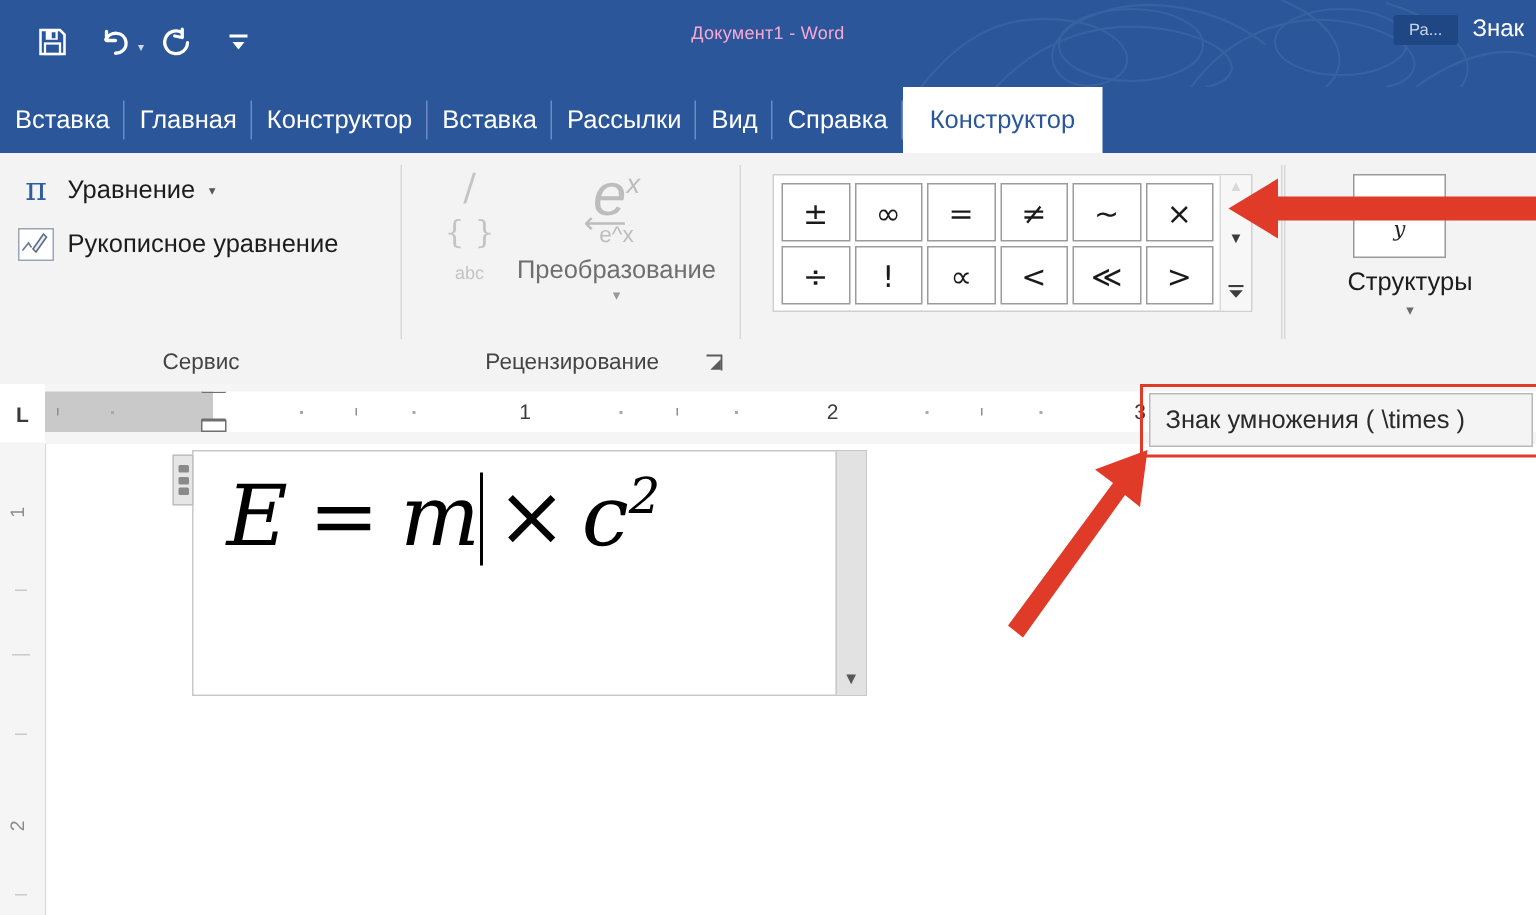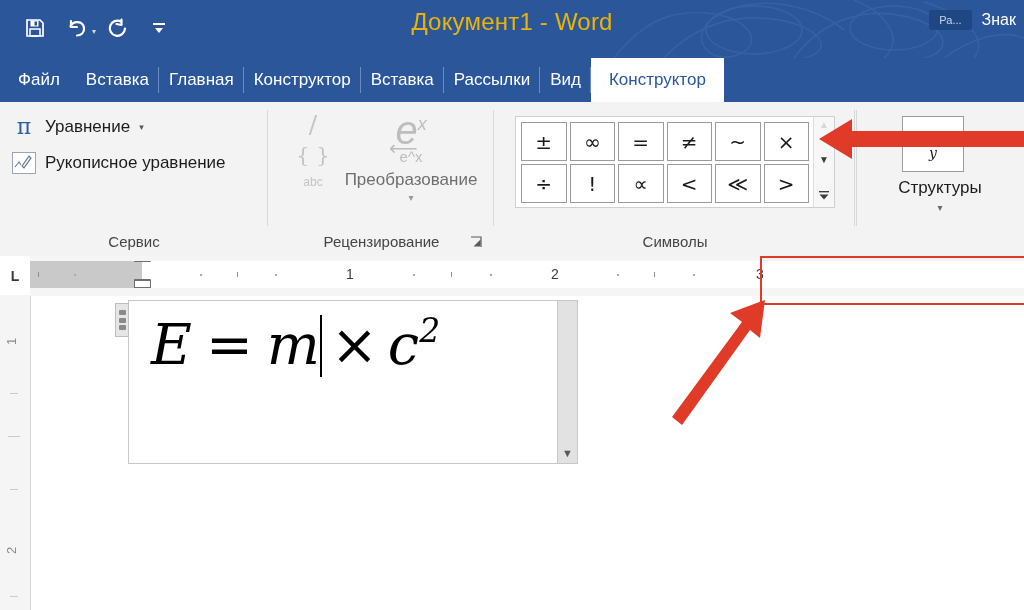--- a/index.html
+++ b/index.html
@@ -21,21 +21,21 @@
   .qat-btn{
     width:42px;height:36px;display:flex;align-items:center;justify-content:center;
     color:#fff;position:relative;
   }
   .qat-caret{
     font-size:8px;color:#cfd9ea;margin-left:-6px;margin-top:6px;
   }
   .title-text{
     position:absolute;left:0;top:0;width:1024px;height:44px;
     display:flex;align-items:center;justify-content:center;
-    color:#eab308;font-size:24px;letter-spacing:.2px;
+    color:#f9a8d4;font-size:12px;letter-spacing:.2px;
     pointer-events:none;
   }
   .acct{
     position:absolute;right:8px;top:10px;display:flex;align-items:center;gap:10px;
   }
   .share-pill{
     background:#1f4784;color:#c9d6ea;font-size:11px;
     padding:4px 10px;border-radius:2px;
   }
   .acct-name{color:#ffffff;font-size:16px;}
@@ -313,23 +313,20 @@
 
     <div class="title-text">Документ1  -  Word</div>
 
     <div class="acct">
       <div class="share-pill">Ра...</div>
       <div class="acct-name">Знак</div>
     </div>
   </div>
 
   <div class="tabstrip">
-    <div class="tab file">
-        <span>Файл</span>
-      </div>
     <div class="tab">
         <span>Вставка</span>
         <i class="sep"></i>
       </div>
     <div class="tab">
         <span>Главная</span>
         <i class="sep"></i>
       </div>
     <div class="tab">
         <span>Конструктор</span>
@@ -338,20 +335,24 @@
     <div class="tab">
         <span>Вставка</span>
         <i class="sep"></i>
       </div>
     <div class="tab">
         <span>Рассылки</span>
         <i class="sep"></i>
       </div>
     <div class="tab">
         <span>Вид</span>
+        <i class="sep"></i>
+      </div>
+    <div class="tab">
+        <span>Справка</span>
         <i class="sep"></i>
       </div>
     <div class="tab active">
         <span>Конструктор</span>
       </div>
   </div>
 
   <div class="ribbon">
 
     <div class="grp g-service">
@@ -418,21 +419,20 @@
           <span class="sbtn top">▲</span>
           <span class="sbtn">▼</span>
           <span class="sbtn">
             <svg width="12" height="11" viewBox="0 0 12 11">
                 <rect x="1" y="1" width="10" height="1.4" fill="#3c3c3c"></rect>
                 <path d="M1.5 4.5 L10.5 4.5 L6 9.5 Z" fill="#3c3c3c"></path>
               </svg>
           </span>
         </div>
       </div>
-      <div class="grp-label">Символы</div>
       <div class="grp-div" style="right:0;"></div>
     </div>
 
     <div class="grp g-struct">
       <div class="struct-btn">
         <span class="frac">
           <span>x</span>
           <span class="bar"></span>
           <span>y</span>
         </span>
@@ -499,20 +499,21 @@
           <span class="eq-sup">2</span>
         </div>
         <div class="eq-scroll">
           <span class="arr">▼</span>
         </div>
       </div>
     </div>
   </div>
 
   <div class="tooltip-ring"></div>
+  <div class="tooltip">Знак умножения ( \times )</div>
 
   <svg class="arrow-svg">
 
     <g>
       <path d="M819,139 L852,119 L852,131 L1024,131 L1024,147 L852,147 L852,159 Z" fill="#e03a28"></path>
     </g>
 
     <g>
       <path d="M672,417 L742,322 L730,313 L765,300 L760,338 L750,330 L682,425 Z" fill="#e03a28"></path>
     </g>

